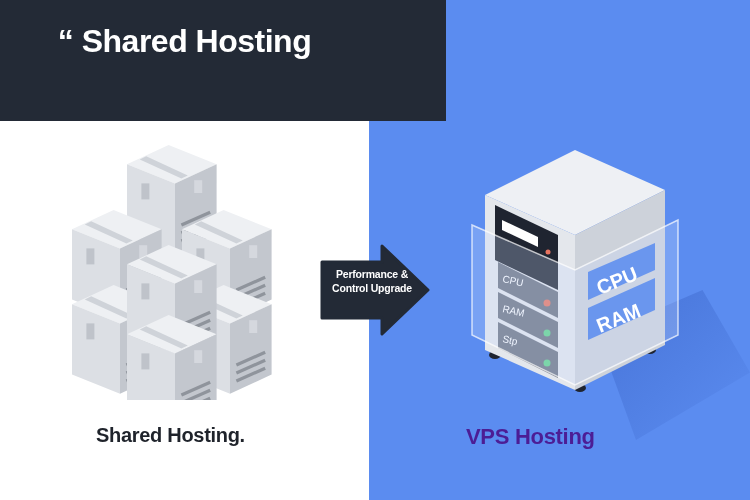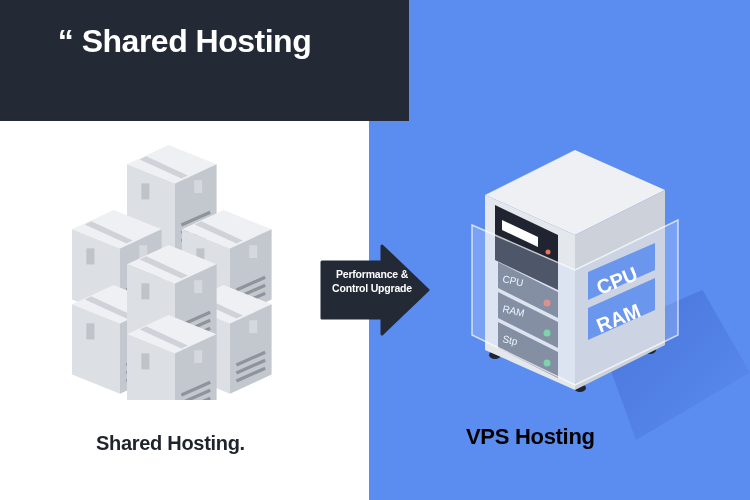--- a/index.html
+++ b/index.html
@@ -1,23 +1,23 @@
 <!DOCTYPE html>
 <html><head>
 <meta charset="utf-8">
 <style>
   html, body { margin:0; padding:0; }
   body { width:750px; height:500px; position:relative; overflow:hidden; background:#ffffff; font-family:"Liberation Sans", sans-serif; }
   .left-panel { position:absolute; left:0; top:0; width:369px; height:500px; background:#ffffff; }
   .right-panel { position:absolute; left:369px; top:0; width:381px; height:500px; background:#5b8cf0; }
-  .title-box { position:absolute; left:0; top:0; width:409px; height:121px; background:#232a36; }
+  .title-box { position:absolute; left:0; top:0; width:446px; height:121px; background:#232a36; }
   .title-text { position:absolute; left:0; top:22px; width:369px; text-align:center; color:#ffffff; font-weight:bold; font-size:32px; line-height:38px; letter-spacing:-0.5px; }
   .caption { position:absolute; font-weight:bold; font-size:20px; letter-spacing:-0.3px; }
-  .caption-left { left:96px; top:424px; color:#1f232b;margin-top:8px; }
-  .caption-right { left:466px; top:424px; color:#000000; font-size:22px; }
+  .caption-left { left:96px; top:424px; color:#1f232b; }
+  .caption-right { left:466px; top:424px; color:#4c1d95; font-size:22px; }
   .arrow { position:absolute; left:320px; top:244px; }
   .arrow-label { position:absolute; left:322px; top:267px; width:100px; text-align:center; color:#ffffff; font-weight:bold; font-size:10.5px; line-height:14px; letter-spacing:-0.2px; }
   .boxes { position:absolute; left:60px; top:140px; }
   .server { position:absolute; left:460px; top:140px; }
   .shadow { position:absolute; left:560px; top:290px; width:190px; height:150px; background:linear-gradient(135deg, rgba(50,90,190,0.55), rgba(91,140,240,0)); clip-path:polygon(20% 30%, 75% 0%, 100% 55%, 40% 100%); }
 </style>
 </head>
 <body>
 
 <div class="left-panel"></div>

